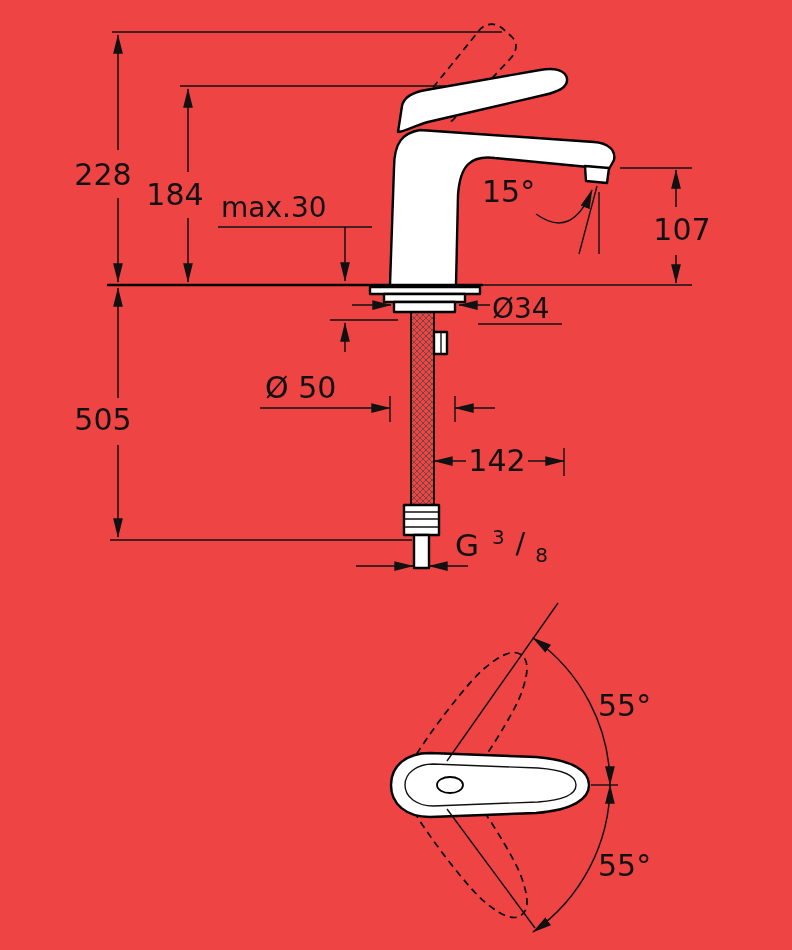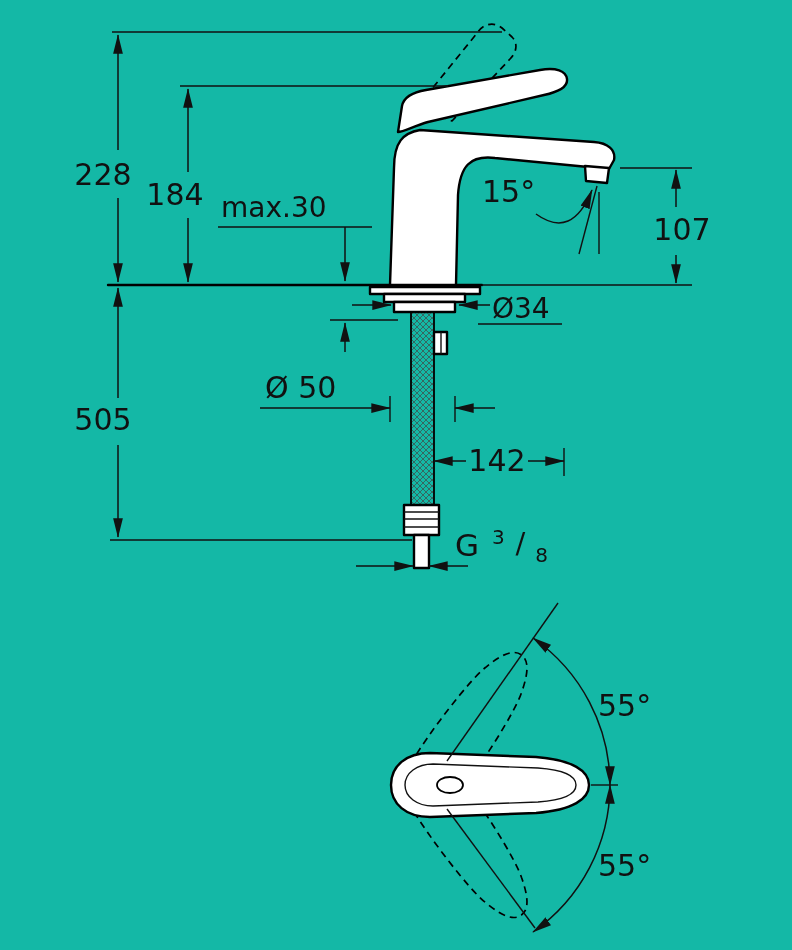--- a/index.html
+++ b/index.html
@@ -1,16 +1,16 @@
 <!DOCTYPE html>
 <html><head>
 <meta charset="utf-8">
 <style>
   html,body{margin:0;padding:0;background:#ffffff;}
-  .canvas{width:792px;height:950px;background:#14b8a6;position:relative;overflow:hidden;}
+  .canvas{width:792px;height:950px;background:#ef4444;position:relative;overflow:hidden;}
   svg{display:block;}
   text, tspan{font-family:"DejaVu Sans", sans-serif;fill:#111;}
   .objline{stroke:#000;stroke-width:2.4;fill:none;stroke-linejoin:round;stroke-linecap:round;}
   .objfill{stroke:#000;stroke-width:2.4;fill:#fff;stroke-linejoin:round;}
   .thin{stroke:#111;stroke-width:1.4;fill:none;}
   .dim{stroke:#111;stroke-width:1.5;fill:none;}
   .dashed{stroke:#000;stroke-width:1.7;fill:none;stroke-dasharray:7 5;stroke-linejoin:round;}
 </style>
 </head>
 <body>

